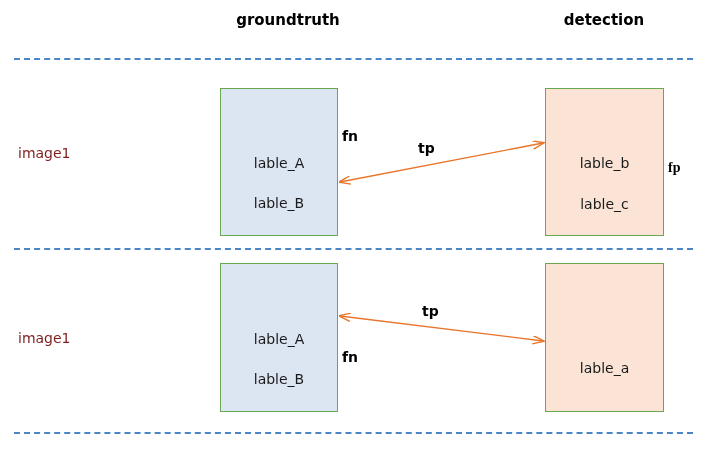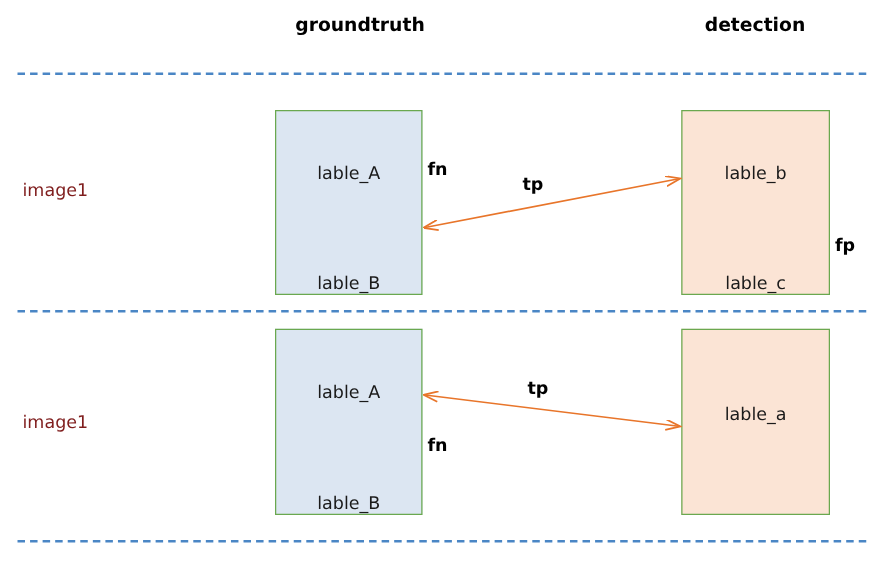--- a/index.html
+++ b/index.html
@@ -54,21 +54,21 @@
   #row-label-2 { left: 18px; top: 330px; }
 
   
   .obj-box {
     position: absolute;
     box-sizing: border-box;
     border: 1px solid #6aa84f;
     display: flex;
     flex-direction: column;
     align-items: center;
-    justify-content: space-between;
+    justify-content: center;
   }
   .box-gt  { background: #dce6f2; }
   .box-det { background: #fbe4d5; }
 
   .box-label {
     font-size: 14px;
     color: #1a1a1a;
     white-space: nowrap;
   }
 
@@ -91,21 +91,21 @@
   
   .tag {
     position: absolute;
     font-size: 14px;
     font-weight: bold;
     color: #000000;
     white-space: nowrap;
   }
   #tag-fn-1 { left: 342px; top: 128px; }
   #tag-tp-1 { left: 418px; top: 140px; }
-  #tag-fp-1 { left: 668px; top: 189px; }
+  #tag-fp-1 { left: 668px; top: 160px; font-family: Liberation Serif, serif; }
 
   #tag-fn-2 { left: 342px; top: 349px; }
   #tag-tp-2 { left: 422px; top: 303px; }
 
   
   #arrow-layer {
     position: absolute;
     left: 0;
     top: 0;
     width: 707px;

